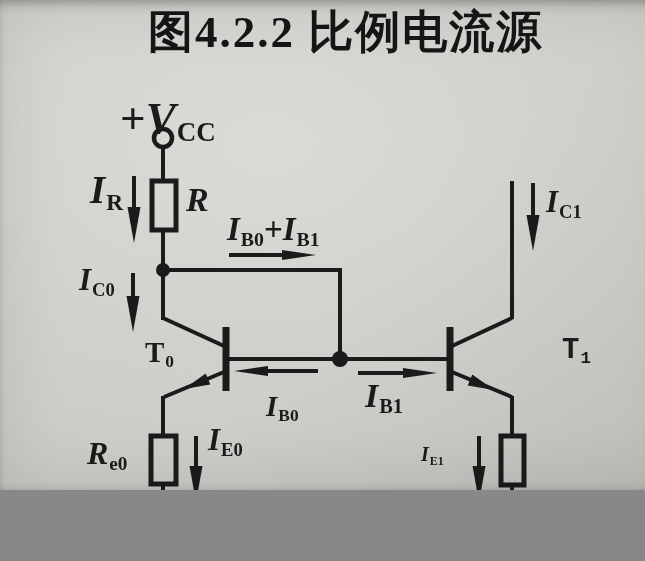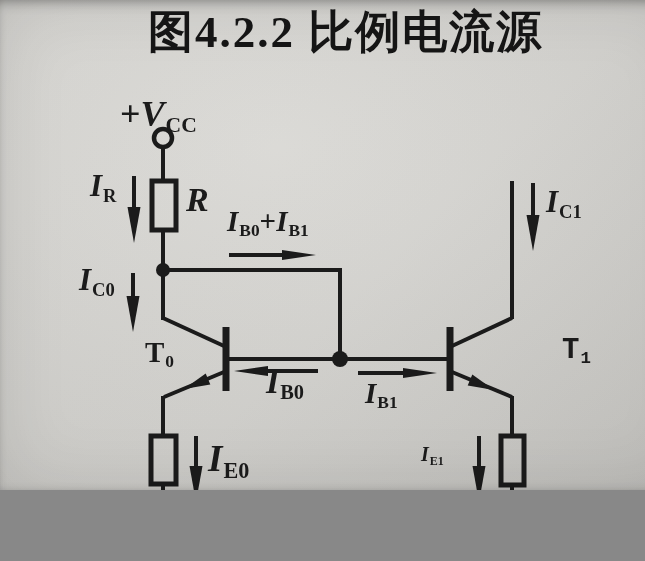--- a/index.html
+++ b/index.html
@@ -137,62 +137,65 @@
 
         <line x1="318" y1="371" x2="262" y2="371"></line>
         <polygon points="0,0 -34,-5 -34,5" stroke="none" transform="translate(234,371) rotate(180)"></polygon>
 
         <line x1="358" y1="373" x2="408" y2="373"></line>
         <polygon points="0,0 -34,-5 -34,5" stroke="none" transform="translate(437,373)"></polygon>
       </g>
     </g>
   </svg>
 
-  <div class="lbl" style="left:120px; top:96px; font-size:36px;">
+  <div class="lbl" style="left:120px; top:96px; font-size:45px;">
     <span class="up">+</span><span>V</span><span class="sub">CC</span>
   </div>
 
-  <div class="lbl" style="left:90px; top:170px; font-size:31px;">
+  <div class="lbl" style="left:90px; top:170px; font-size:39px;">
     <span>I</span><span class="sub">R</span>
   </div>
 
   <div class="lbl" style="left:186px; top:183px; font-size:34px;">
     <span>R</span><span class="sub"></span>
   </div>
 
   <div class="lbl" style="left:79px; top:264px; font-size:31px;text-align:center;">
     <span>I</span><span class="sub">C0</span>
   </div>
 
-  <div class="lbl" style="left:227px; top:207px; font-size:29px;">
+  <div class="lbl" style="left:227px; top:213px; font-size:33px;">
     <span>I</span><span class="sub">B0</span><span class="up">+</span><span>I</span><span class="sub">B1</span>
   </div>
 
   <div class="lbl upright" style="left:105px; top:338px; font-size:29px;">
     <span>T</span><span class="sub">0</span>
   </div>
 
   <div class="lbl upright" style="left:522px; top:336px; font-size:29px;font-family:Liberation Mono, monospace;">
     <span>T</span><span class="sub">1</span>
   </div>
 
-  <div class="lbl" style="left:266px; top:365px; font-size:34px;">
+  <div class="lbl" style="left:266px; top:392px; font-size:29px;">
     <span>I</span><span class="sub">B0</span>
   </div>
 
-  <div class="lbl" style="left:365px; top:379px; font-size:29px;">
+  <div class="lbl" style="left:365px; top:379px; font-size:34px;">
     <span>I</span><span class="sub">B1</span>
   </div>
 
   <div class="lbl" style="left:546px; top:186px; font-size:31px;">
     <span>I</span><span class="sub">C1</span>
   </div>
 
-
-  <div class="lbl" style="left:208px; top:440px; font-size:37px;font-family:Liberation Serif, serif;">
+  <div class="lbl" style="left:87px; top:437px; font-size:32px;">
+    <span>R</span><span class="sub">e0</span>
+  </div>
+
+  <div class="lbl" style="left:208px; top:424px; font-size:31px;font-family:Liberation Serif, serif;">
     <span>I</span><span class="sub">E0</span>
   </div>
 
   <div class="lbl" style="left:421px; top:444px; font-size:20px;">
     <span>I</span><span class="sub">E1</span>
   </div>
 
 
 </div>
 

